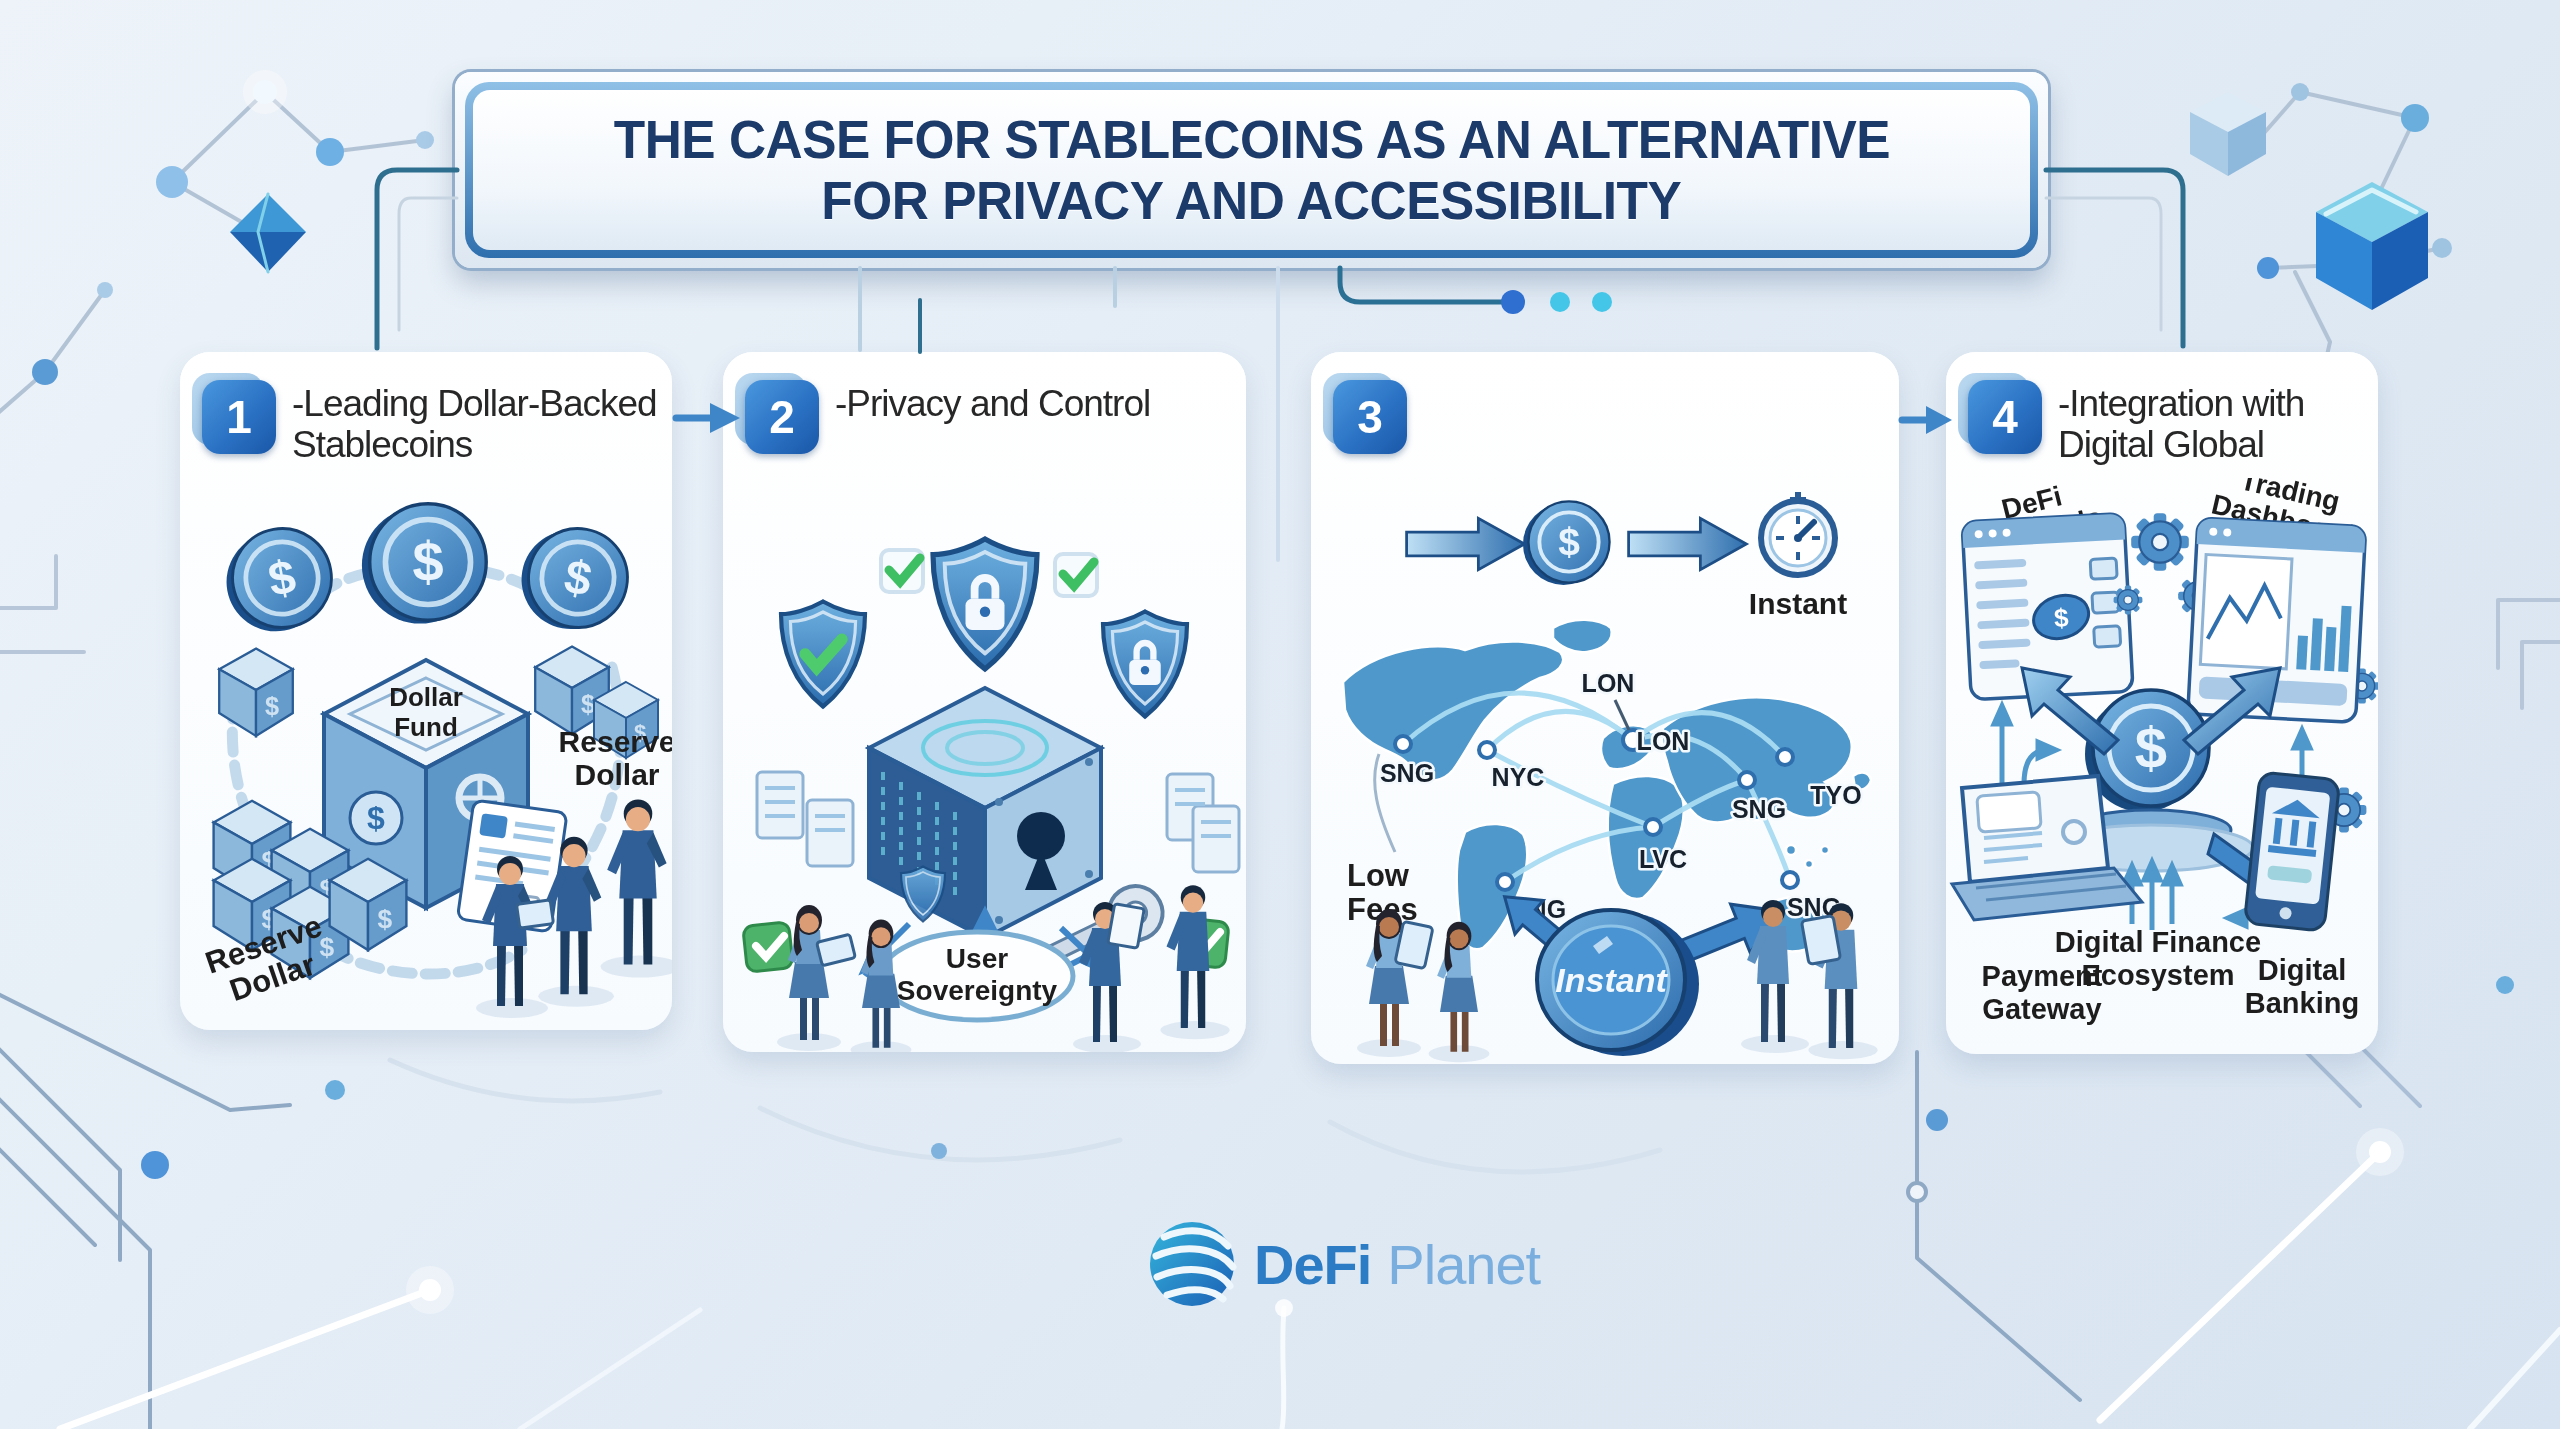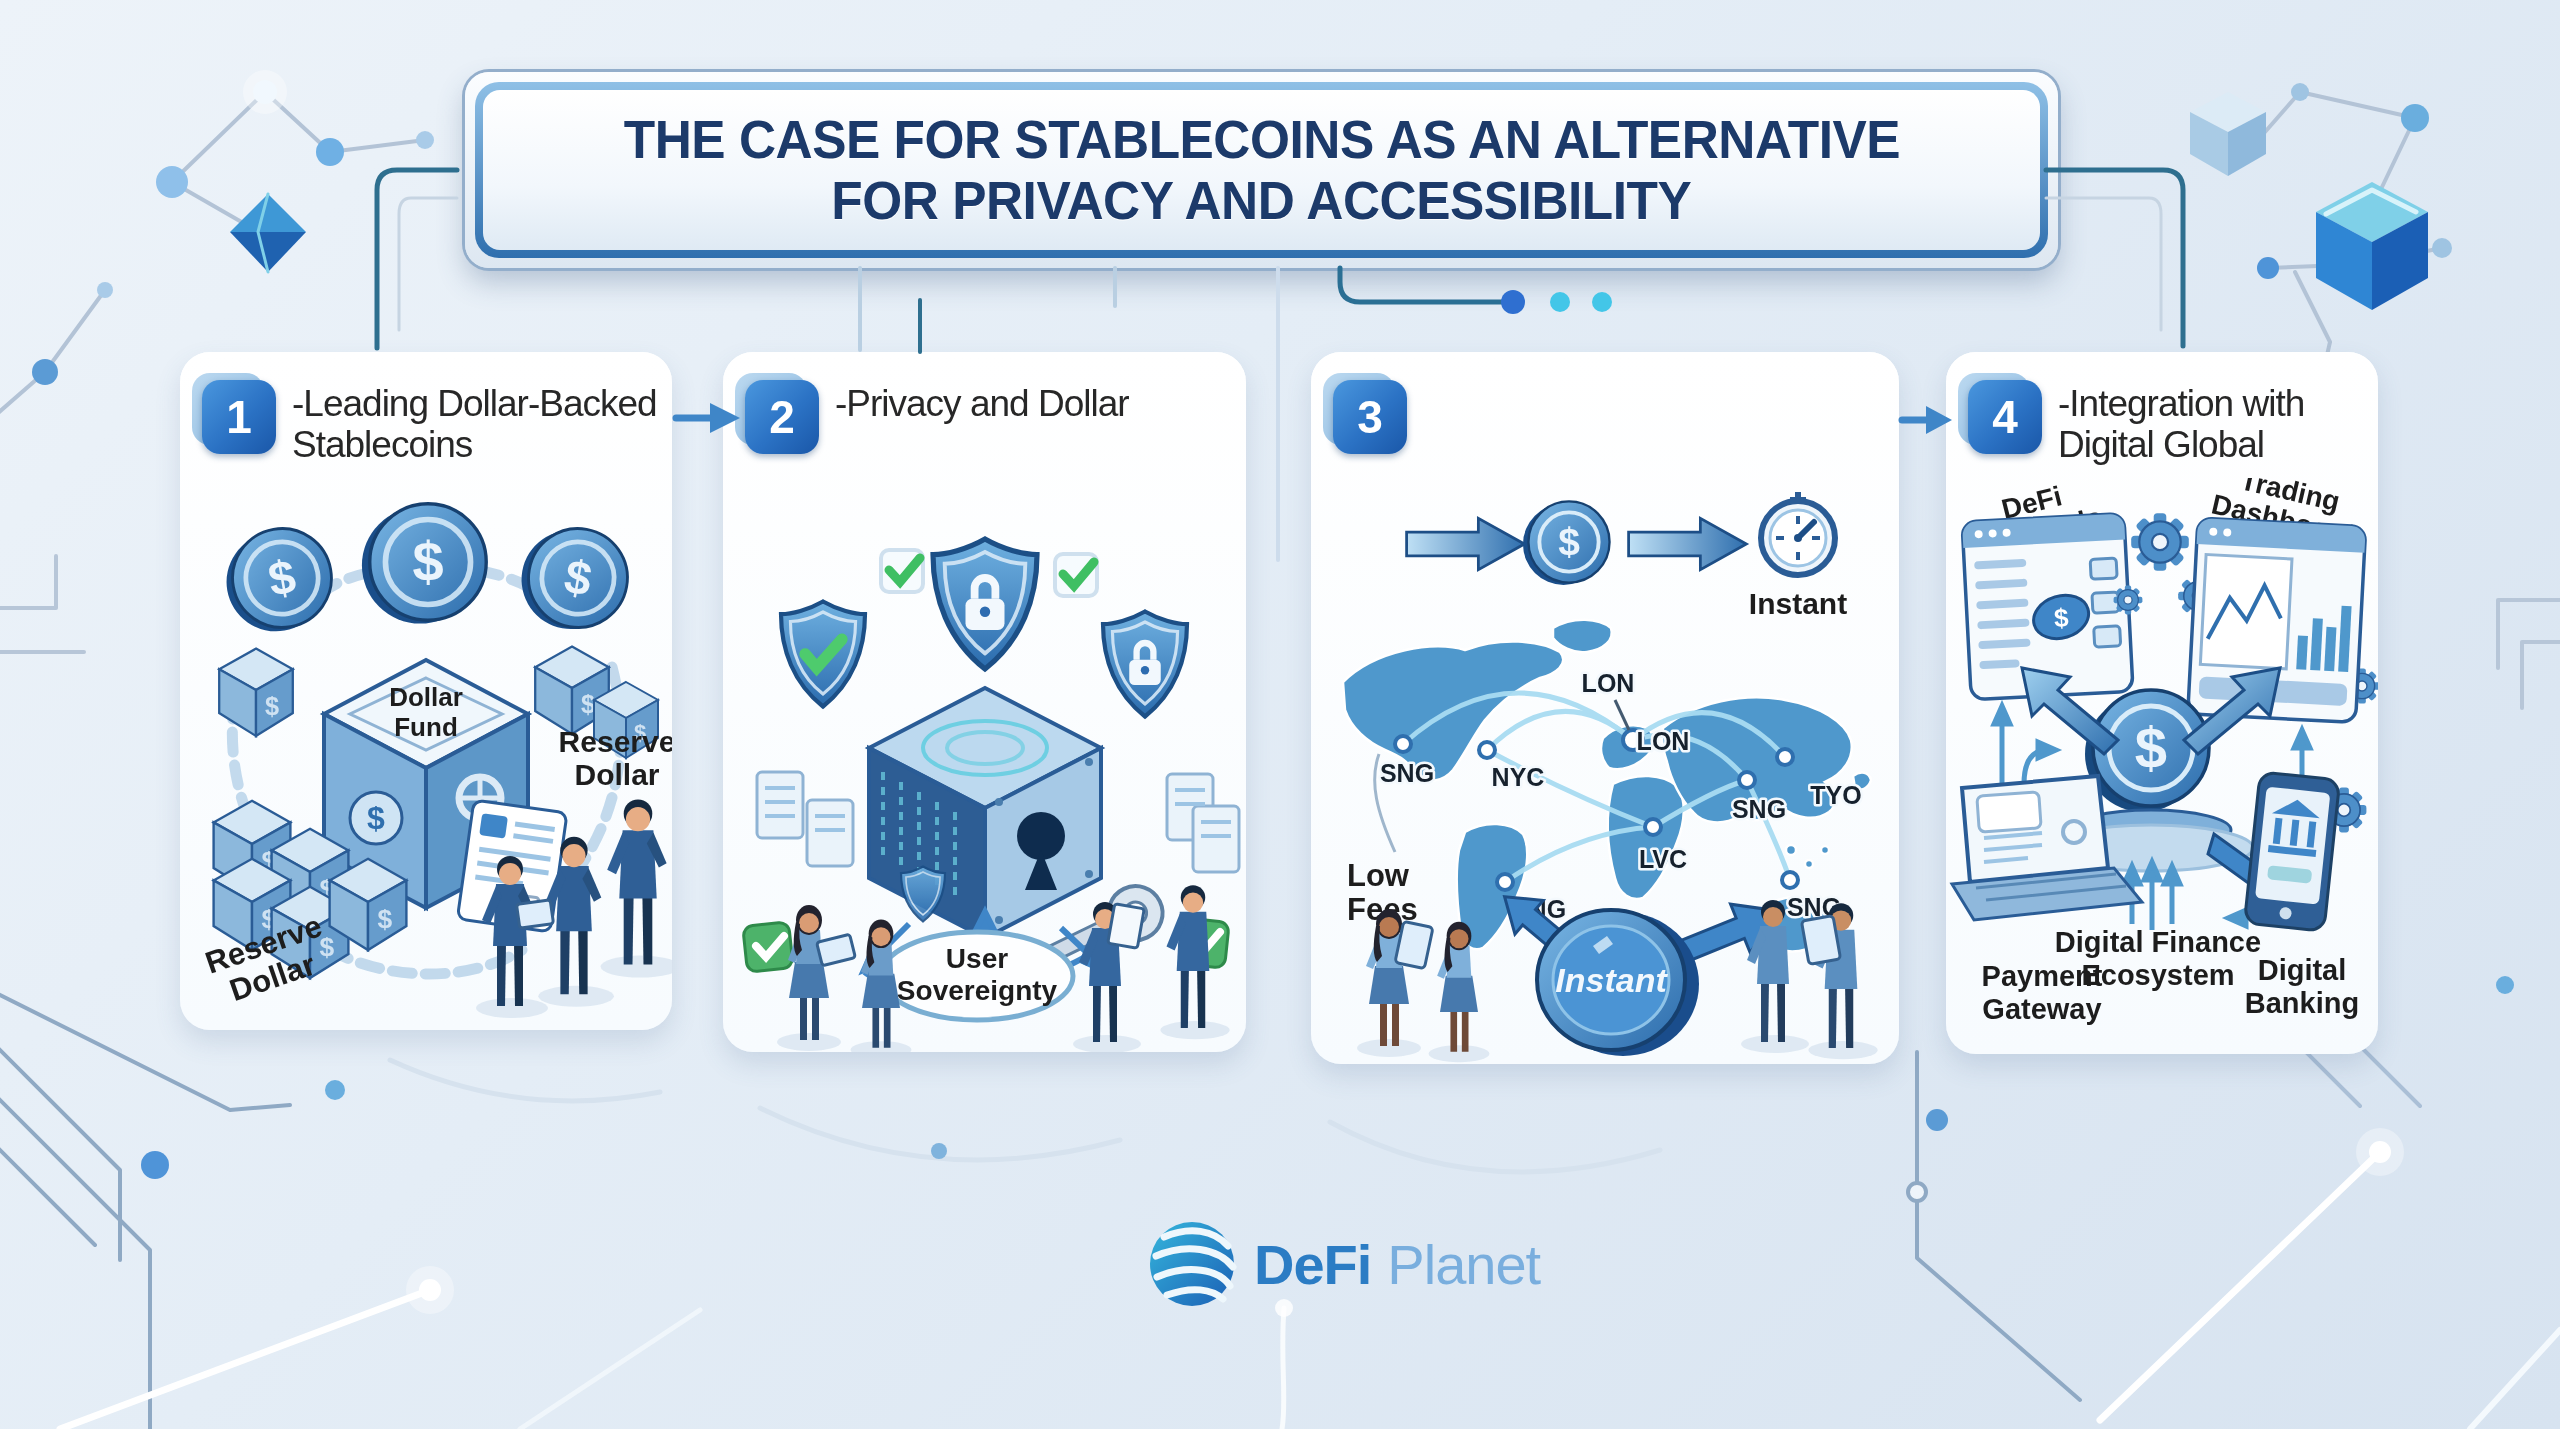--- a/index.html
+++ b/index.html
@@ -3,22 +3,22 @@
 <meta charset="utf-8">
 <style>
   html,body{margin:0;padding:0;background:#dfe8f2;}
   #stage{position:relative;width:2560px;height:1429px;overflow:hidden;
     background:linear-gradient(135deg,#edf3f9 0%,#e4edf6 40%,#d7e3f0 100%);
     font-family:"Liberation Sans",sans-serif;}
   svg{display:block}
   .decor{position:absolute;left:0;top:0;pointer-events:none;}
 
   
-  #banner{position:absolute;left:465px;top:72px;width:1593px;height:196px;
-    border-radius:24px;background:linear-gradient(180deg,#fbfdff,#dde7f1);
+  #banner{position:absolute;left:455px;top:72px;width:1593px;height:196px;
+    border-radius:16px;background:linear-gradient(180deg,#fbfdff,#dde7f1);
     box-shadow:0 0 0 3px #93aecb,0 14px 28px rgba(60,90,130,.30);padding:10px;box-sizing:border-box;}
   #banner .frame{width:100%;height:100%;border-radius:24px;box-sizing:border-box;
     background:linear-gradient(180deg,#8fc0e6,#2f6fae);padding:8px;}
   #banner .inner{width:100%;height:100%;border-radius:17px;box-sizing:border-box;
     background:linear-gradient(180deg,#ffffff 0%,#f2f7fc 60%,#dfeaf4 100%);
     display:flex;flex-direction:column;align-items:center;justify-content:center;}
   .title-line{color:#1c3a6a;font-weight:700;font-size:53px;line-height:1.16;
     letter-spacing:-.5px;white-space:nowrap;transform:scaleX(.97);text-shadow:0 1px 0 #fff;}
 
   
@@ -235,21 +235,21 @@
       <rect x="338" y="420" width="34" height="24" rx="3" transform="rotate(-8 355 432)" fill="#dfeefb" stroke="#35618f" stroke-width="3"></rect>
     </svg>
   </section>
 
   <section class="panel" id="panel2">
     <div class="phead">
       <div class="badge">
         <div class="back"></div>
           <div class="front">2</div>
       </div>
-      <h2 class="ptitle">-Privacy and Dollar</h2>
+      <h2 class="ptitle">-Privacy and Control</h2>
     </div>
     <svg class="illus" width="523" height="576" viewBox="0 0 523 576">
       <defs>
         <linearGradient id="p2sg" x1="0" y1="0" x2="0" y2="1">
           <stop offset="0" stop-color="#6fb0e0"></stop>
             <stop offset="1" stop-color="#2b6cae"></stop>
         </linearGradient>
         <g id="p2shield">
           <path d="M0,-50 C14,-42 30,-38 40,-38 C40,-4 28,28 0,50 C-28,28 -40,-4 -40,-38 C-30,-38 -14,-42 0,-50 Z" fill="url(#p2sg)" stroke="#1c4f86" stroke-width="4"></path>
           <path d="M0,-40 C11,-34 23,-31 31,-31 C31,-3 22,21 0,38 C-22,21 -31,-3 -31,-31 C-23,-31 -11,-34 0,-40 Z" fill="none" stroke="#d6e8f6" stroke-width="3" opacity=".9"></path>

